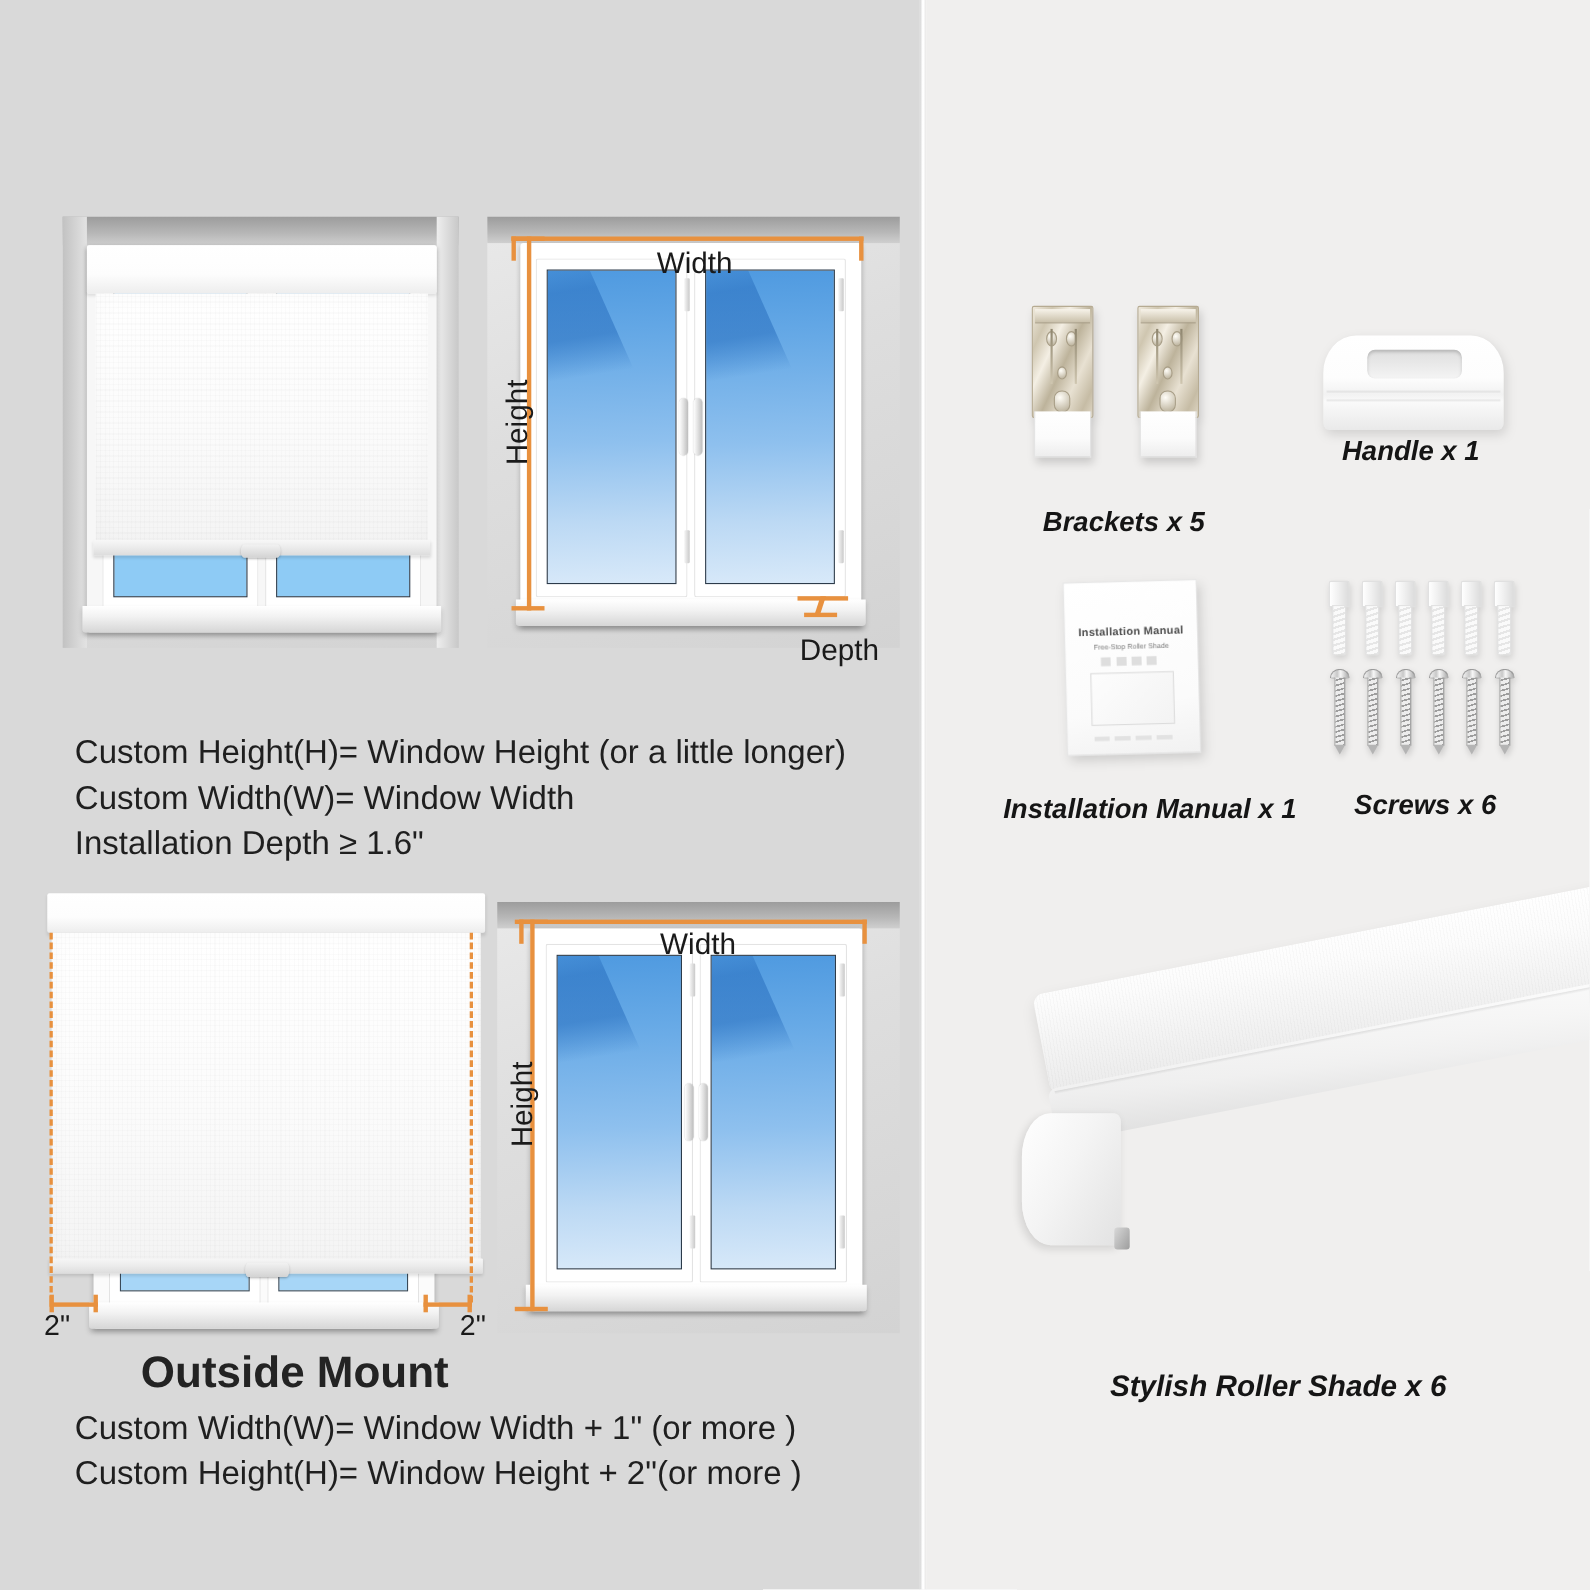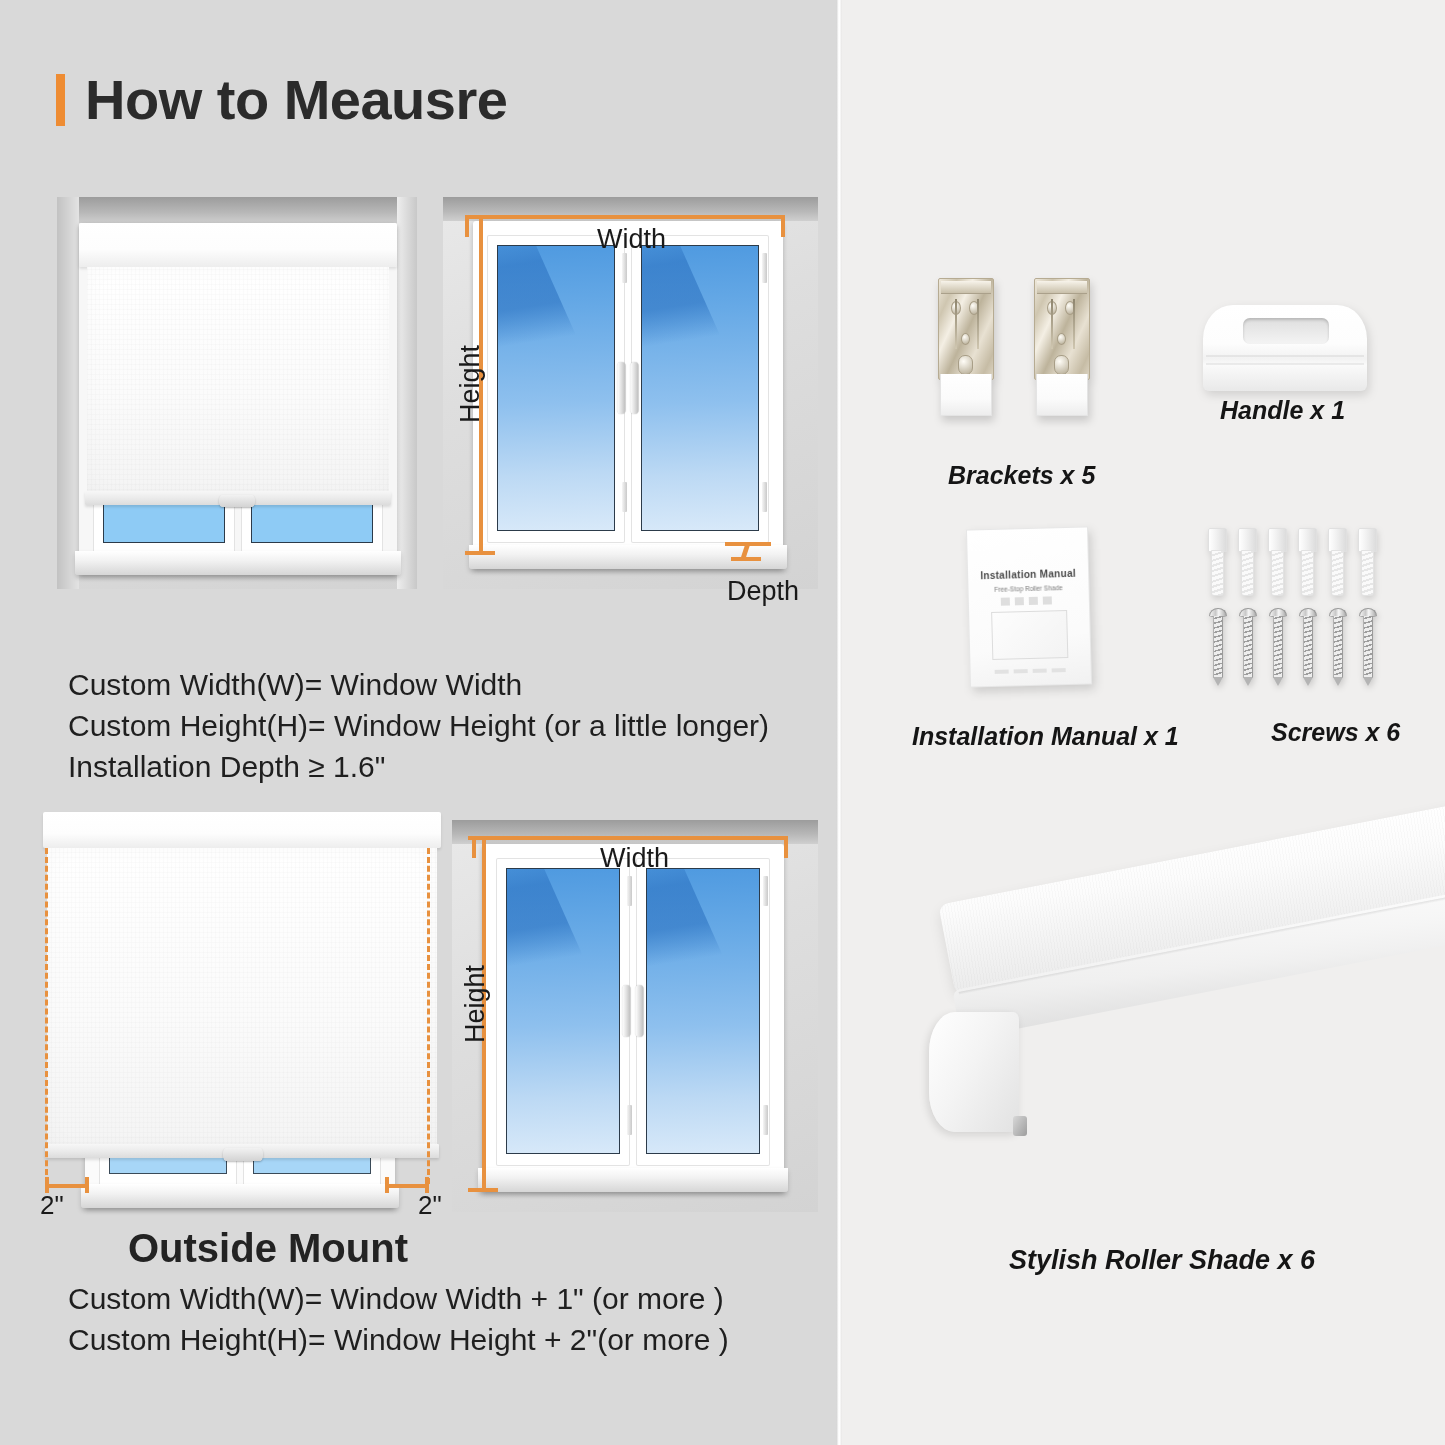--- a/index.html
+++ b/index.html
@@ -376,24 +376,20 @@
   }
 </style>
 </head>
 <body>
 
 <div id="page">
 
   <div class="panel-left"></div>
   <div class="panel-divider"></div>
 
-  <div class="heading" id="heading-left">
-    <span class="bar"></span>
-    <span class="htext">How to Meausre</span>
-  </div>
 
   <div class="winframe" style="left:57px; top:197px; width:360px; height:392px;">
     <div class="recess-top"></div>
     <div class="recess-left"></div>
     <div class="recess-right"></div>
 
     <div class="window-outer" style="left:22px; top:26px; width:318px; height:352px; background:#f7f7f7;">
       <div class="window-inner" style="bottom:20px;">
         <div class="sash left">
           <div class="glass" style="background:linear-gradient(180deg,#8ecbf5,#8ecbf5);"></div>
@@ -452,22 +448,22 @@
 
     <div class="m-orange tick-h" style="left:282px; top:345px; width:46px;"></div>
     <div class="m-orange" style="left:300px; top:345px; width:5px; height:18px; transform:skewX(-18deg);"></div>
     <div class="m-orange tick-h" style="left:288px; top:360px; width:30px;"></div>
   </div>
   <span class="m-label" style="left:597px; top:224px;">Width</span>
   <span class="m-label vertical" style="left:455px; top:345px;">Height</span>
   <span class="m-label" style="left:727px; top:576px;">Depth</span>
 
   <div class="spec" id="inside-spec">
+    <div class="line">Custom Height(H)= Window Height (or a little longer)</div>
     <div class="line">Custom Width(W)= Window Width</div>
-    <div class="line">Custom Height(H)= Window Height (or a little longer)</div>
     <div class="line">Installation Depth ≥ 1.6"</div>
   </div>
 
   <div style="position:absolute; left:33px; top:812px; width:412px; height:400px;">
 
     <div class="window-outer" style="left:52px; top:66px; width:310px; height:330px; background:#fbfbfb;">
       <div class="window-inner" style="bottom:22px;">
         <div class="sash left">
           <div class="glass" style="background:linear-gradient(180deg,#a7d6f7,#a7d6f7); border-color:#3a4a58;"></div>
         </div>
@@ -639,21 +635,21 @@
         <div class="screw-head"></div>
         <div class="screw-shaft"></div>
         <div class="screw-tip"></div>
       </div>
     <div class="screw" style="left:151px; top:80px;">
         <div class="screw-head"></div>
         <div class="screw-shaft"></div>
         <div class="screw-tip"></div>
       </div>
   </div>
-  <span class="pkg-label" style="left:1271px; top:718px;">Screws  x 6</span>
+  <span class="pkg-label" style="left:1231px; top:718px;">Screws  x 6</span>
 
   <div class="roller-photo" style="left:895px; top:880px; width:550px; height:330px;">
     <div class="roller-tube" style="left:52px; top:24px; width:560px; height:92px; transform:rotate(-11deg); transform-origin:left center;"></div>
     <div class="roller-under" style="left:62px; top:110px; width:545px; height:50px; transform:rotate(-11deg); transform-origin:left center; opacity:.92;"></div>
     <div class="roller-seam" style="left:64px; top:112px; width:540px; transform:rotate(-11deg); transform-origin:left center;"></div>
     <div class="roller-cap" style="left:34px; top:132px; width:90px; height:120px;"></div>
     <div class="roller-metal-end" style="left:118px; top:236px;"></div>
   </div>
   <span class="pkg-label" style="left:1009px; top:1245px; font-size:27px;">Stylish Roller Shade x 6</span>
 

